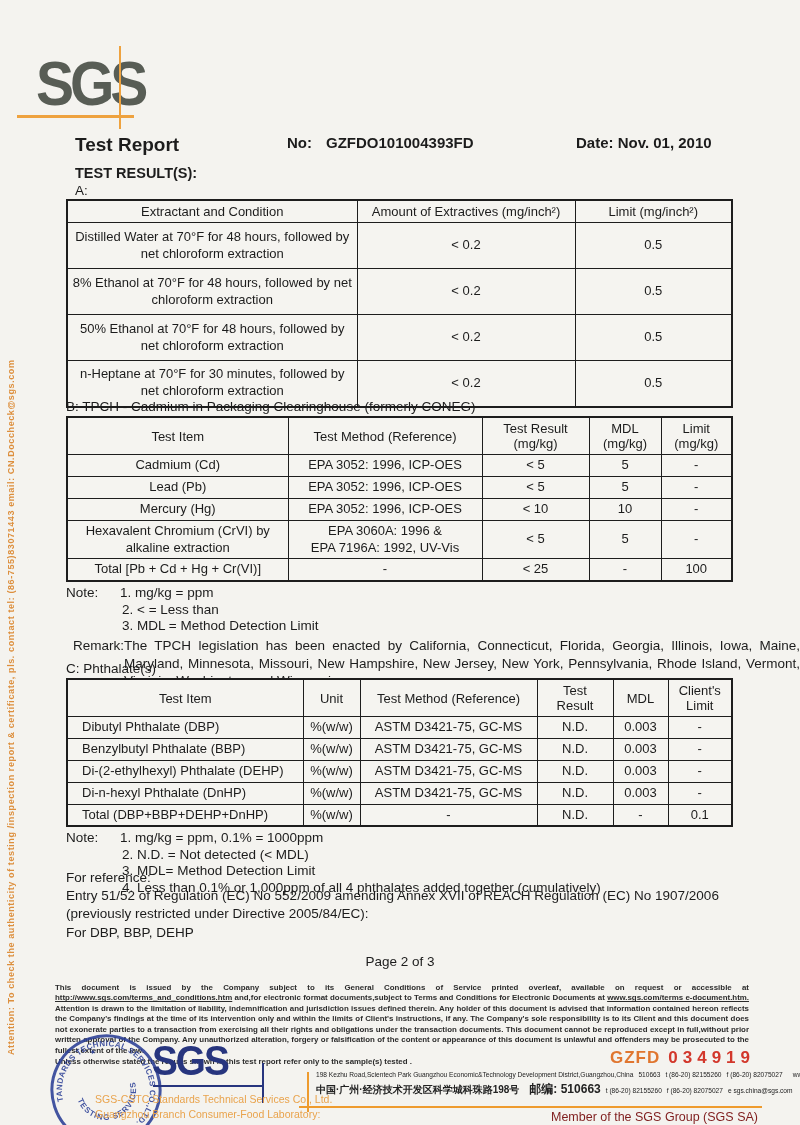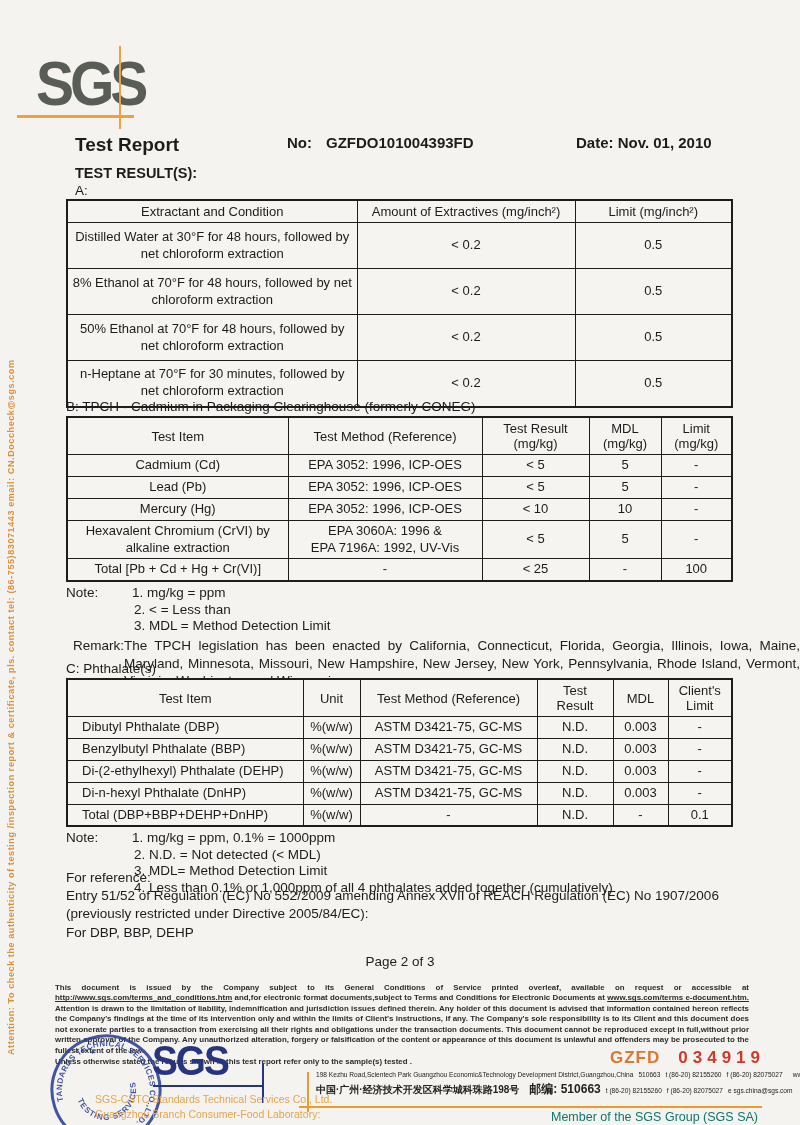--- a/index.html
+++ b/index.html
@@ -44,21 +44,21 @@
   td { text-align:center; padding:2px 3px; white-space:pre-line; line-height:1.3; }
   .sec-a { position:absolute; left:66px; top:183px; }
   .sec-a .tbl-label { font-size:13.5px; margin-left:9px; margin-bottom:1px; }
   .sec-a td { height:46px; vertical-align:middle; }
   .sec-b { position:absolute; left:66px; top:399px; }
   .sec-c { position:absolute; left:66px; top:661px; }
   .tbl-label { font-size:13.5px; margin-bottom:2px; }
   .sec-c td:first-child { text-align:left; padding-left:14px; }
 
   
-  .note-block { display:flex; font-size:13.5px; margin-top:3px; line-height:1.22;gap:12px; }
+  .note-block { display:flex; font-size:13.5px; margin-top:3px; line-height:1.22; }
   .note-block .lbl { flex:0 0 44px; }
   .note-block .items > div { padding-left:12px; }
   .note-block .items > div:first-child { padding-left:10px; }
   .remark-block { display:flex; font-size:13.5px; margin-top:2px; line-height:1.32; }
   .remark-block .lbl { flex:0 0 58px;text-align:right; }
   .remark-block .txt { flex:1; text-align:justify; }
 
   .sec-ref { position:absolute; left:66px; top:869px; font-size:13.5px; line-height:1.35; }
   .page-label { position:absolute; left:0; top:954px; width:800px; text-align:center; font-size:13.5px; }
 
@@ -83,25 +83,25 @@
 
   .addr-block { position:absolute; left:316px; top:1071px; width:436px; }
   .addr-row { display:flex; align-items:baseline; white-space:nowrap; font-size:6.6px; color:#222; }
   .addr-row .gap { flex:1; }
   .addr-row span { margin-right:5px; }
   .addr-cn { margin-top:3px; }
   .addr-cn .cn { font-size:10px; font-weight:bold; }
   .addr-cn .post { font-size:12px; font-weight:bold; }
 
   .gzfd { position:absolute; left:610px; top:1048px; font-size:17px; font-weight:bold; white-space:nowrap; }
-  .gzfd .pre { color:#e0762f; letter-spacing:1px; margin-right:18px; }
+  .gzfd .pre { color:#e0762f; letter-spacing:1px; margin-right:8px; }
   .gzfd .num { color:#d2372b; letter-spacing:5px; }
 
   .footer-rule { position:absolute; left:299px; top:1106px; width:463px; height:2px; background:#ee9b2e; }
-  .member-note { position:absolute; right:42px; top:1110px; font-size:12.5px; color:#0f766e; }
+  .member-note { position:absolute; right:42px; top:1110px; font-size:12.5px; color:#7f1d1d; }
 </style>
 </head>
 <body>
 
 <div class="page">
 
   <div class="side-note">Attention: To check the authenticity of testing /inspection report &amp; certificate, pls. contact tel: (86-755)83071443 email: CN.Doccheck@sgs.com</div>
 
   <div class="logo-top">
     <div class="sgs">SGS</div>
@@ -129,21 +129,21 @@
         </colgroup>
       <thead>
           <tr>
             <th>Extractant and Condition</th>
             <th>Amount of Extractives (mg/inch²)</th>
             <th>Limit (mg/inch²)</th>
           </tr>
         </thead>
       <tbody>
           <tr>
-            <td>Distilled Water at 30°F for 48 hours, followed by net chloroform extraction</td>
+            <td>Distilled Water at 70°F for 48 hours, followed by net chloroform extraction</td>
             <td>&lt; 0.2</td>
             <td>0.5</td>
           </tr>
           <tr>
             <td>8% Ethanol at 70°F for 48 hours, followed by net chloroform extraction</td>
             <td>&lt; 0.2</td>
             <td>0.5</td>
           </tr>
           <tr>
             <td>50% Ethanol at 70°F for 48 hours, followed by net chloroform extraction</td>

